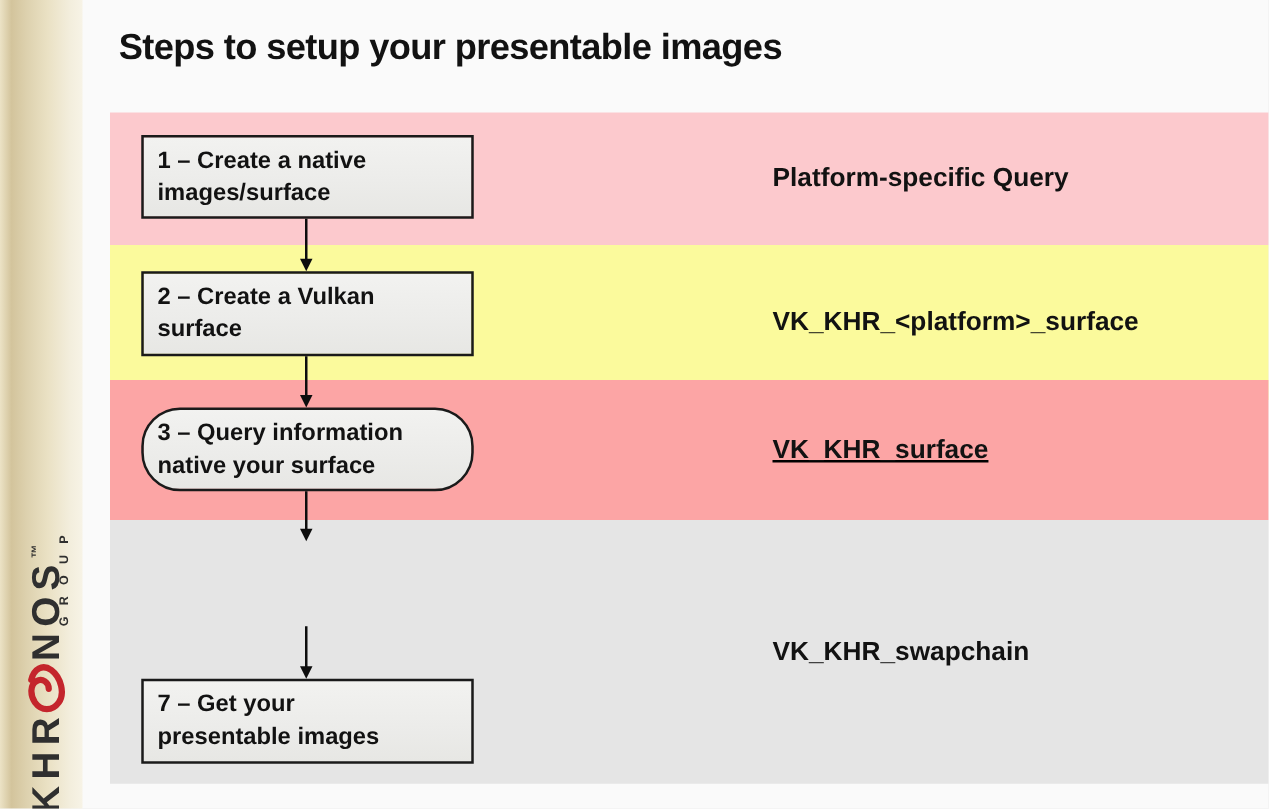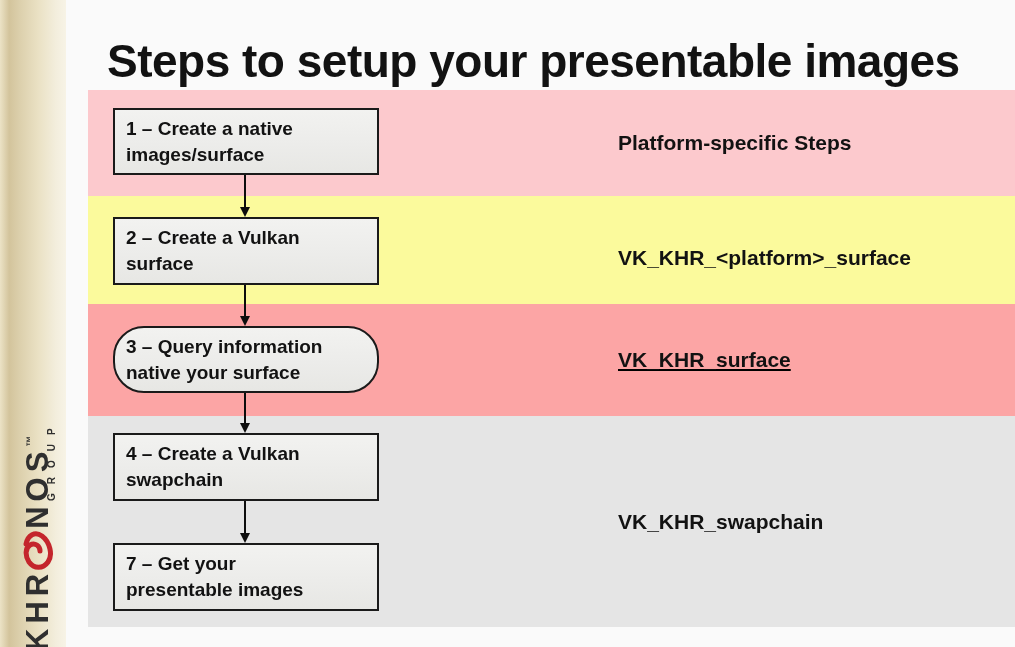--- a/index.html
+++ b/index.html
@@ -51,22 +51,22 @@
     font-size: 10px;
     font-weight: 700;
     letter-spacing: 9px;
     color: #2f2f2f;
   }
 
   
   .title {
     position: absolute;
     left: 95px; top: 22px;
-    margin: 12px;
-    font-size: 46px;
+    margin: 0;
+    font-size: 29px;
     font-weight: 700;
     letter-spacing: -0.5px;
     color: #121212;
     white-space: nowrap;
   }
 
   
   .band {
     position: absolute;
     left: 88px;
@@ -139,21 +139,21 @@
       <span>KHR</span><svg class="swirl-icon" width="40" height="30" viewBox="0 0 40 30">
           <path d="M 27 3 C 36 5 40 12 35 19 C 29 27 16 30 9 25 C 2 20 2 11 9 6 C 15 2 23 2 26 7 C 29 12 25 17 20 17" fill="none" stroke="#c4252c" stroke-width="5" stroke-linecap="round"></path>
         </svg><span>NOS</span><span class="tm">™</span>
     </div>
     <div class="logo-group">GROUP</div>
   </div>
 
   <h1 class="title">Steps to setup your presentable images</h1>
 
   <div class="band band-0" style="background-color: rgb(252, 201, 205);">
-    <div class="band-label">Platform-specific Steps</div>
+    <div class="band-label">Platform-specific Query</div>
   </div>
   <div class="band band-1" style="background-color: rgb(251, 250, 156);">
     <div class="band-label">VK_KHR_&lt;platform&gt;_surface</div>
   </div>
   <div class="band band-2" style="background-color: #fca5a5; text-decoration: underline;">
     <div class="band-label">VK_KHR_surface</div>
   </div>
   <div class="band band-3" style="background-color: #e5e5e5;">
     <div class="band-label">VK_KHR_swapchain</div>
   </div>
@@ -163,24 +163,20 @@
     <span class="step-line">images/surface</span>
   </div>
   <div class="step-box box-1">
     <span class="step-line">2 – Create a Vulkan</span>
     <span class="step-line">surface</span>
   </div>
   <div class="step-box box-2">
     <span class="step-line">3 – Query information</span>
     <span class="step-line">native your surface</span>
   </div>
-  <div class="step-box box-3">
-    <span class="step-line">4 – Create a Vulkan</span>
-    <span class="step-line">swapchain</span>
-  </div>
   <div class="step-box box-4">
     <span class="step-line">7 – Get your</span>
     <span class="step-line">presentable images</span>
   </div>
 
   <div class="arrow arrow-0"></div>
   <div class="arrow arrow-1"></div>
   <div class="arrow arrow-2"></div>
   <div class="arrow arrow-3"></div>
 

